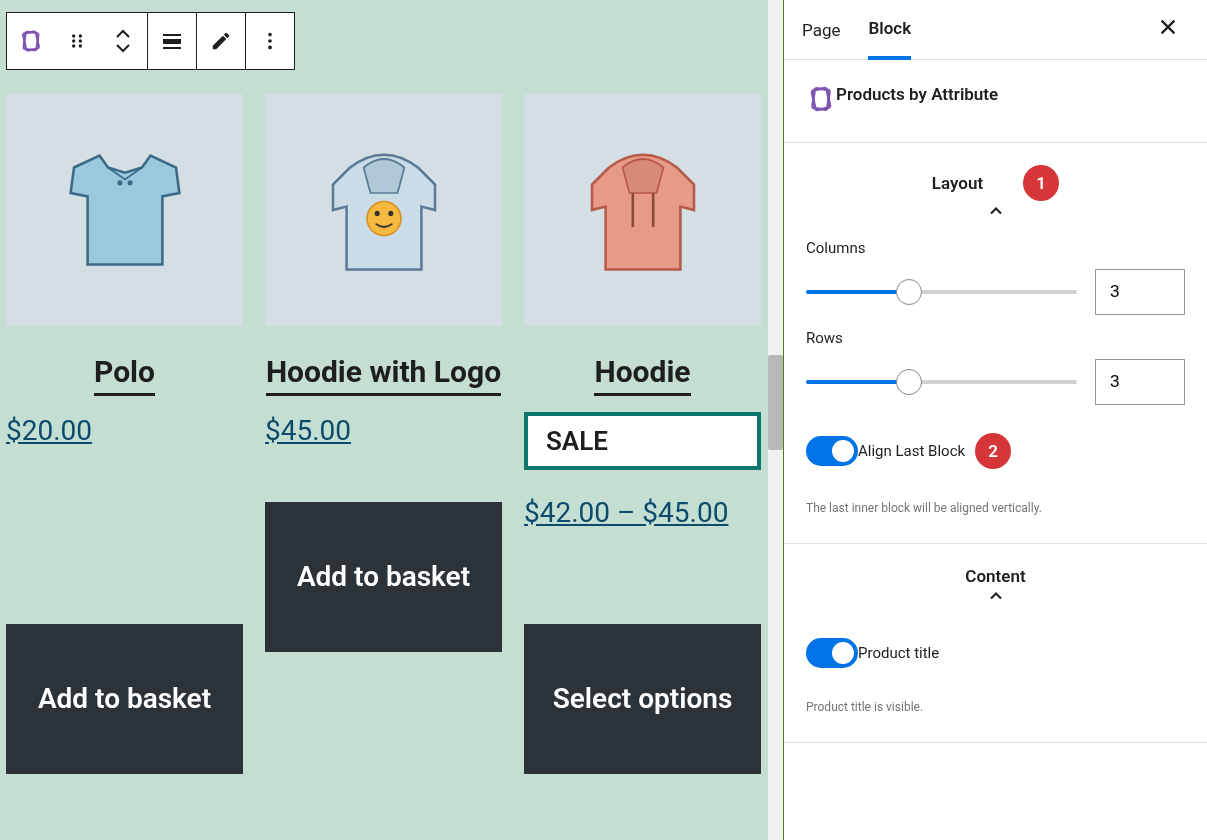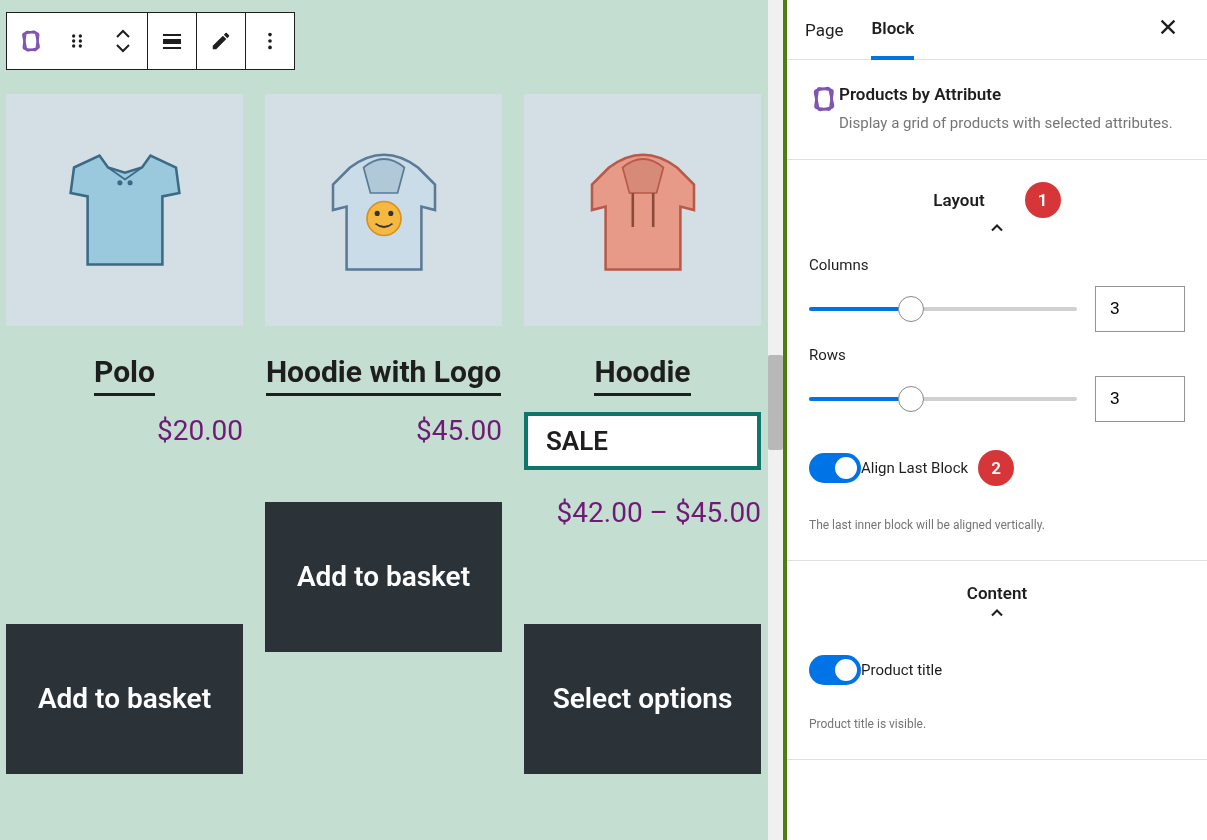--- a/index.html
+++ b/index.html
@@ -86,23 +86,24 @@
     font-size: 30px;
     font-weight: 700;
     text-align:center;
     margin-top:26px;
     display:flex;
     justify-content:center;
   }
   .product-title span { border-bottom: 3px solid #1e1e1e; padding-bottom:2px; line-height:1.3; }
   .product-price {
     font-size: 28px;
-    text-align:right;
+    text-align:left;
     margin-top:18px;
-    color:#701a75;
+    color:#0c4a6e;
+    text-decoration:underline;
   }
   .sale-badge {
     margin:16px auto 0;
     border:4px solid #0f766e;
     padding:10px 18px;
     font-size:26px;
     font-weight:600;
     background:#fff;
   }
   .add-btn {
@@ -116,21 +117,21 @@
     align-items:center;
     justify-content:center;
     text-align:center;
     padding:6px 20px;
     line-height:1.4;
   }
   
   .sidebar {
     width: 424px;
     height: 840px;
-    border-left: 4px solid #4d7c0f;
+    border-left: 1px solid #4d7c0f;
     background:#fff;
     overflow-y:auto;
     font-size:15px;
   }
   .tabbar {
     display:flex;
     align-items:center;
     padding: 18px 18px 0 18px;
     border-bottom:1px solid #e0e0e0;
     gap:28px;
@@ -377,21 +378,20 @@
 
   <div class="block-header">
     <div class="block-header-icon">
       <svg width="30" height="30" viewBox="0 0 24 24" fill="none" stroke="currentColor" stroke-width="2">
           <rect x="6" y="4" width="12" height="16" rx="2" transform="rotate(-12 12 12)"></rect>
           <rect x="6" y="4" width="12" height="16" rx="2" transform="rotate(8 12 12)"></rect>
         </svg>
     </div>
     <div>
       <div class="block-header-title">Products by Attribute</div>
-      <div class="block-header-desc">Display a grid of products with selected attributes.</div>
     </div>
   </div>
 
   <div class="section">
     <div class="section-head">
       <div style="display:flex;align-items:center;gap:40px;">
         <span>Layout</span>
         <span class="badge-num">1</span>
       </div>
       <span>

